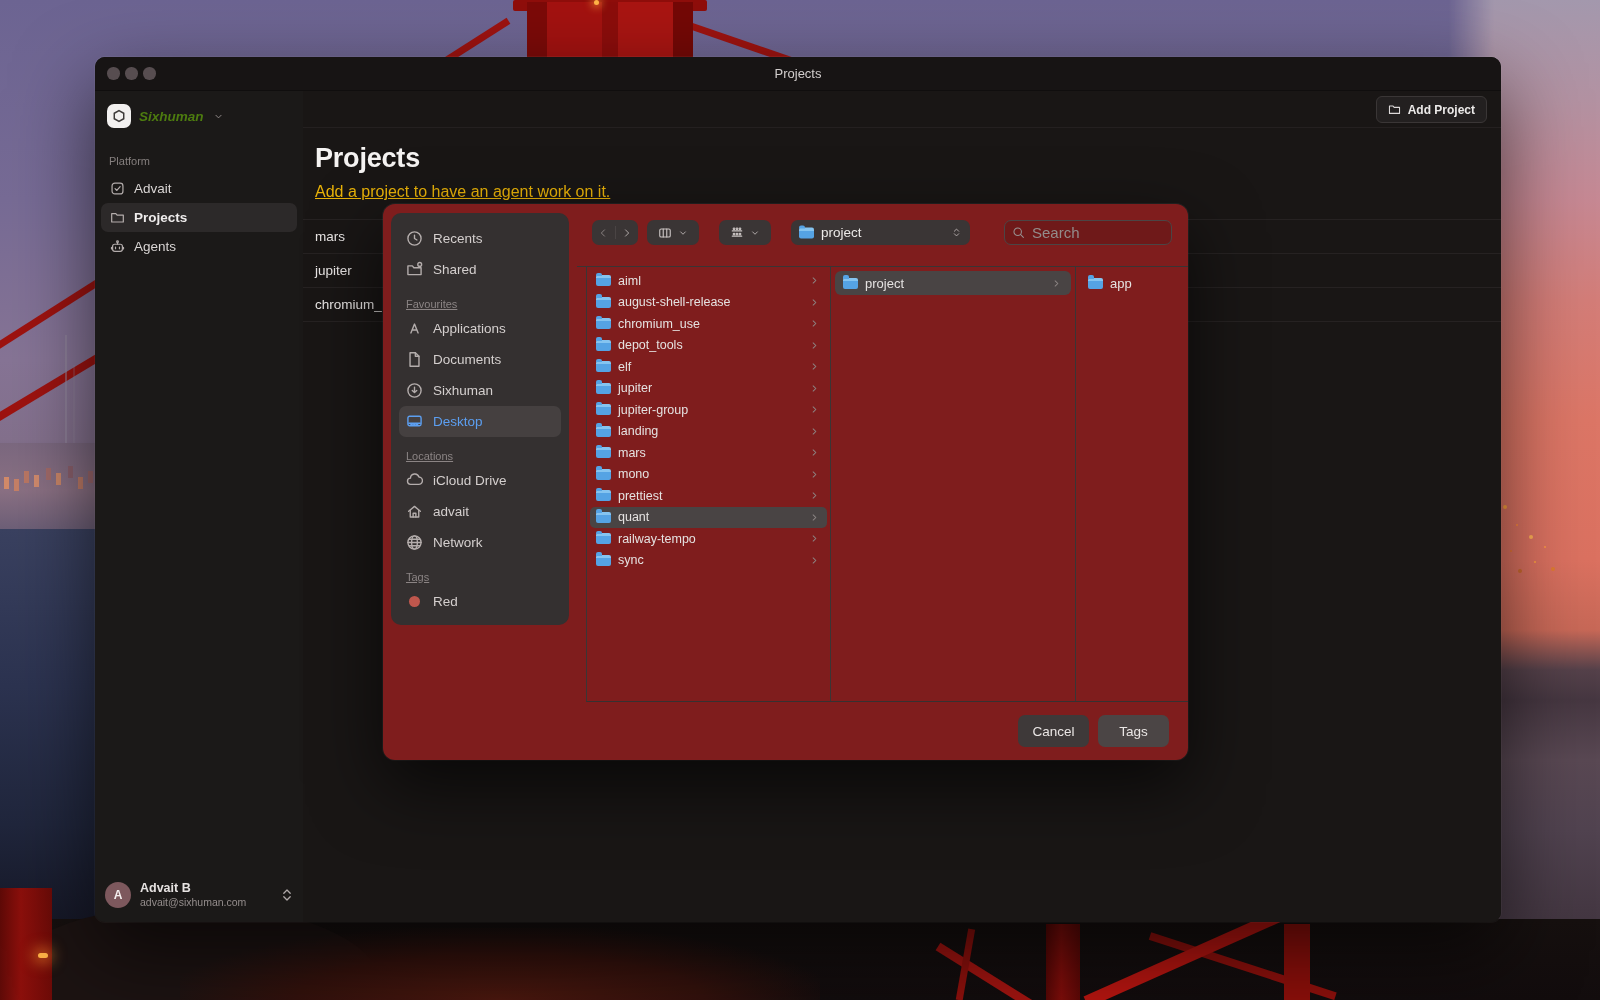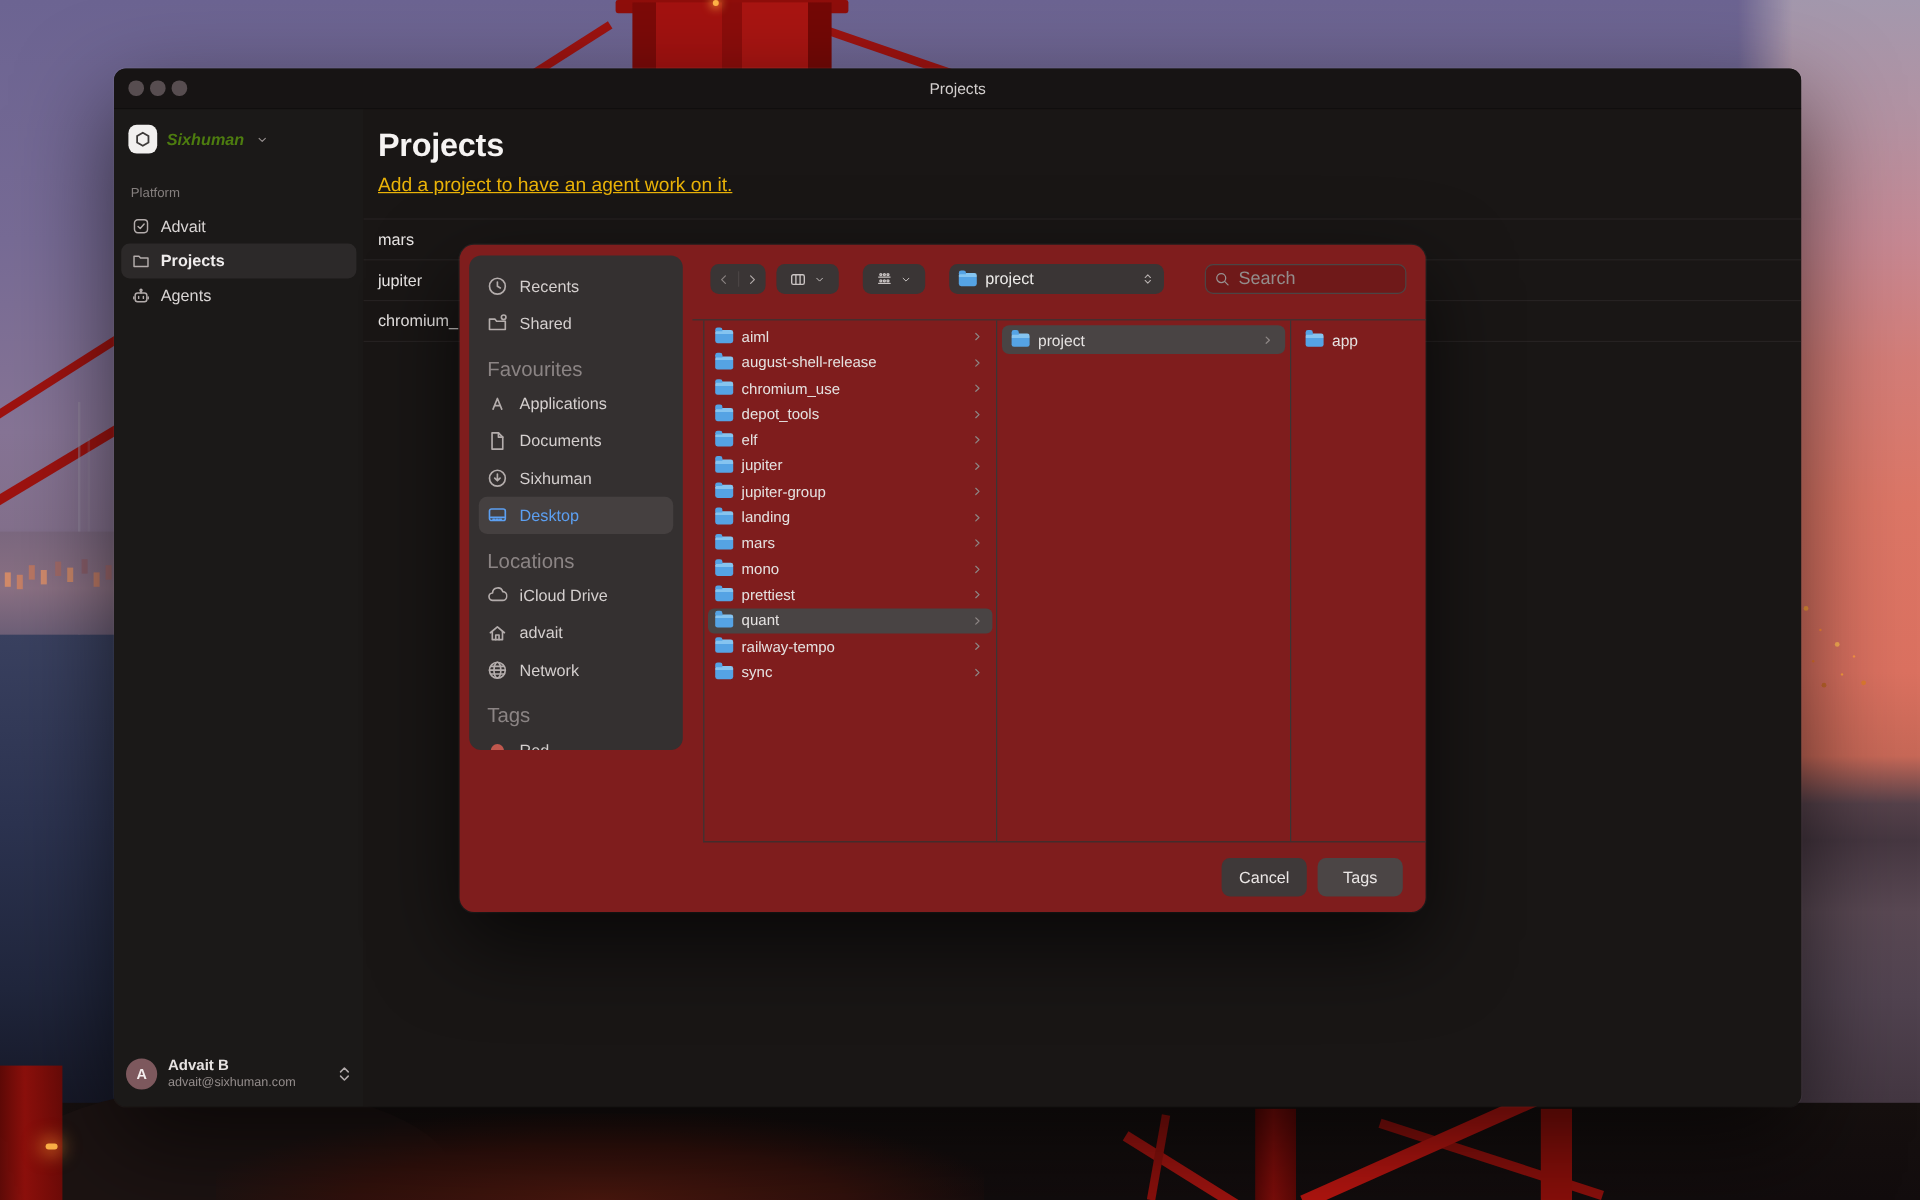--- a/index.html
+++ b/index.html
@@ -88,21 +88,21 @@
   
   .dialog{position:absolute;left:383px;top:204px;width:805px;height:556px;background:#7f1d1d;border-radius:12px;z-index:2;
     box-shadow:0 26px 70px rgba(0,0,0,.65),0 0 0 1px rgba(255,255,255,.06);}
   .dlg-side{position:absolute;left:8px;top:9px;width:178px;height:412px;border-radius:10px;background:#343030;padding-top:10px;box-sizing:border-box;overflow:hidden;}
   .ds-item{display:flex;align-items:center;gap:10px;height:31px;margin:0 8px;padding-left:7px;border-radius:7px;color:#b4adac;}
   .ds-item .ic svg{width:17px;height:17px;}
   .ds-lbl{font-size:13.5px;color:#d4cfce;}
   .ds-item.sel{background:#454040;}
   .ds-item.sel .ds-lbl{color:#5c9ff1;}
   .ds-item .ic.blue{color:#5c9ff1;}
-  .ds-label{margin:13px 0 3px 15px;font-size:17px;color:#8b8484;}
+  .ds-label{margin:13px 0 3px 15px;font-size:11px;color:#8b8484;text-decoration:underline;}
   .dot{width:11px;height:11px;border-radius:50%;background:#bf574d;margin:0 3px;flex:none;}
 
   .dlg-body{position:absolute;left:194px;top:0;right:0;bottom:0;}
   .toolbar{position:absolute;top:16px;left:0;right:0;height:25px;display:flex;align-items:center;padding:0 16px 0 15px;color:#c9c3c2;}
   .tb-box{height:25px;background:#3a3535;border-radius:7px;display:flex;align-items:center;box-sizing:border-box;}
   .tb-nav{width:46px;justify-content:space-evenly;}
   .tb-nav .ic svg{width:12px;height:12px;}
   .tb-nav .back{color:#8a8382;}
   .tb-nav .fwd{color:#b3acab;}
   .tb-div{width:1px;height:13px;background:#4a4444;}
@@ -243,20 +243,30 @@
         </div>
         <span class="ic user-chev">
             <svg viewBox="0 0 16 16">
               <path d="M4.8 6.2L8 3l3.2 3.2M4.8 9.8L8 13l3.2-3.2"></path>
             </svg>
           </span>
       </div>
     </div>
 
     <div class="app-main">
+      <div class="main-header">
+        <div class="add-btn">
+          <span class="ic">
+              <svg viewBox="0 0 16 16">
+                <path d="M1.8 12.8V3.8h4.4l1.4 1.6h6.6v7.4z"></path>
+              </svg>
+            </span>
+          <span class="add-lbl">Add Project</span>
+        </div>
+      </div>
       <div class="hero">
         <div class="hero-title">Projects</div>
         <div class="hero-sub">Add a project to have an agent work on it.</div>
       </div>
       <div class="main-rows" id="main-rows">
           <div class="prow">
             <span class="prow-lbl">mars</span>
           </div>
           <div class="prow">
             <span class="prow-lbl">jupiter</span>

